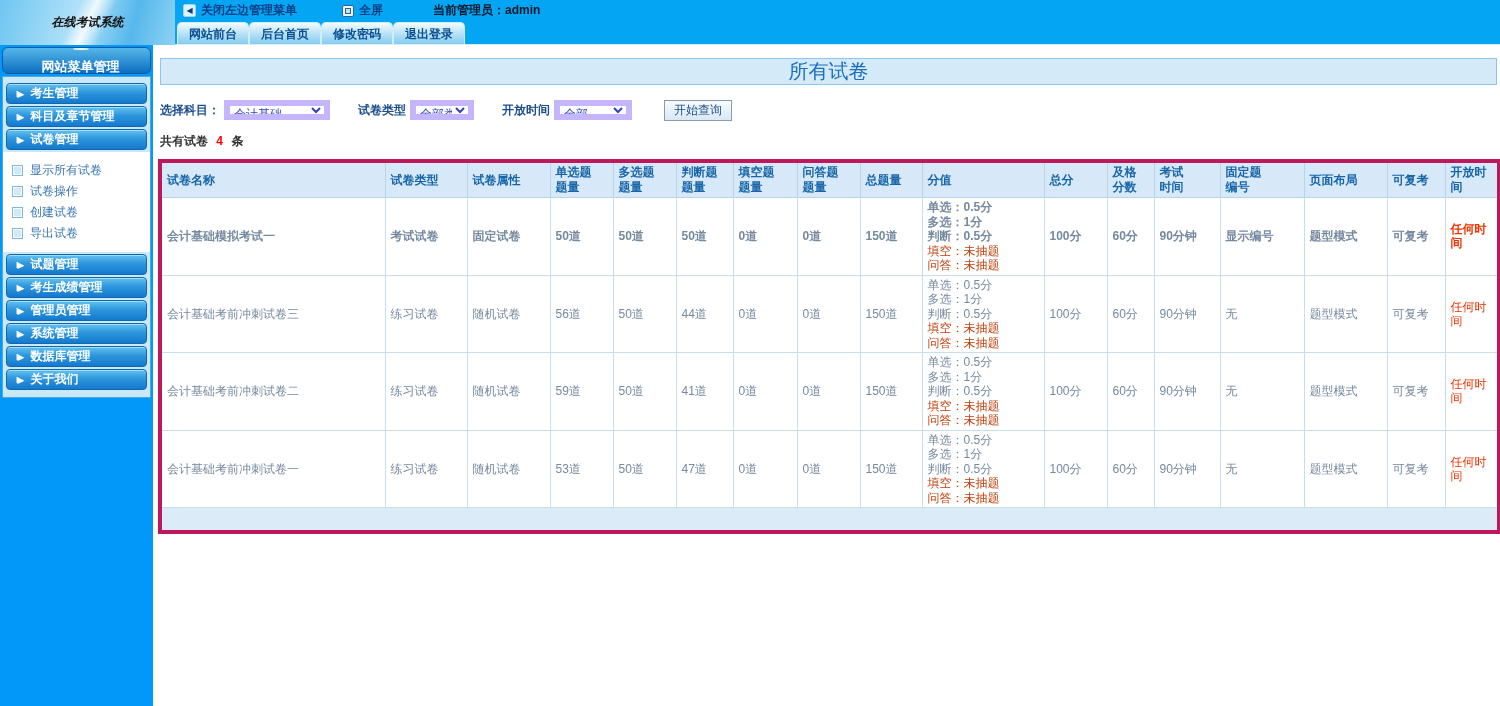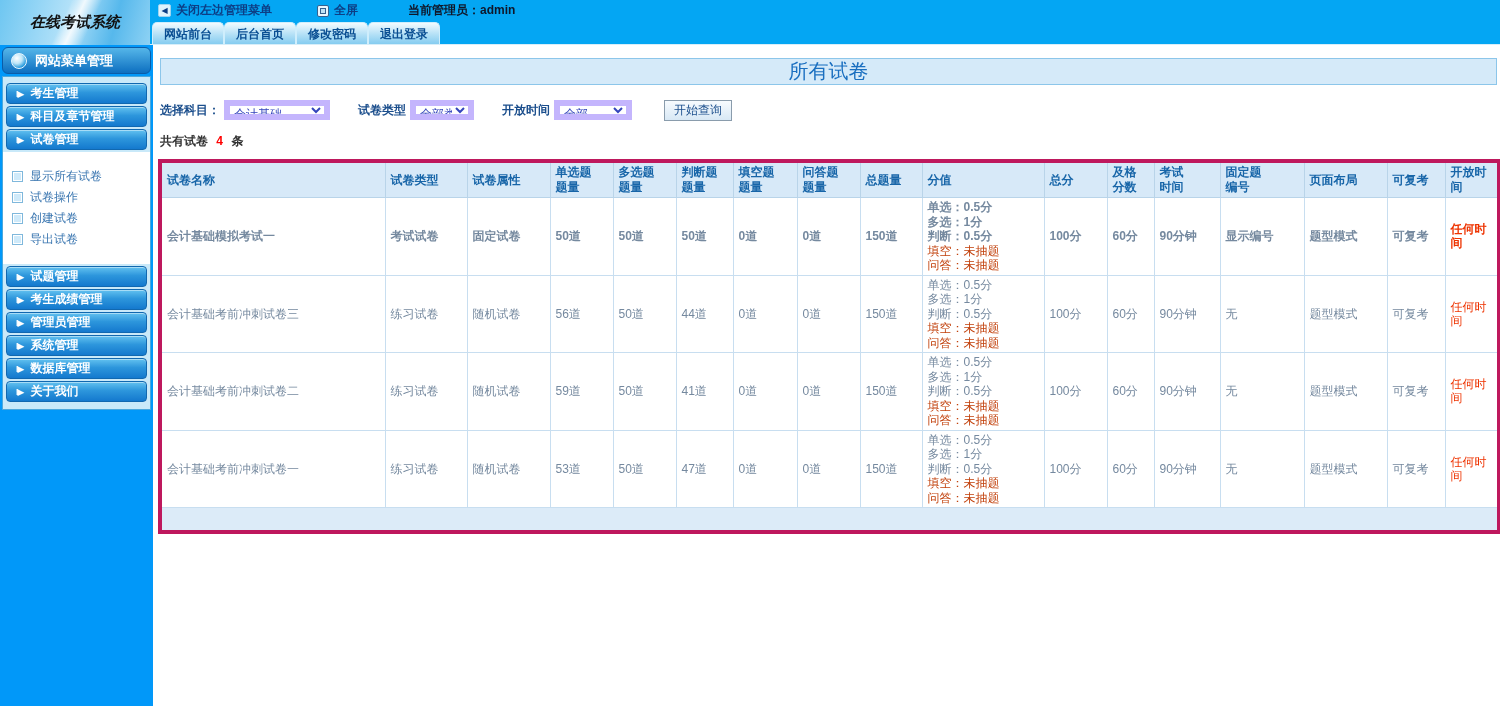--- a/index.html
+++ b/index.html
@@ -2,47 +2,47 @@
 <html><head>
 <meta charset="utf-8">
 <style>
   * { margin:0; padding:0; box-sizing:border-box; }
   html,body { width:1500px; height:706px; }
   body { font-family:"Liberation Sans","DejaVu Sans",sans-serif; font-size:12px; background:#fff; overflow:hidden; }
   .app { position:relative; width:1500px; height:706px; }
 
   
   .topbar { position:absolute; left:0; top:0; width:1500px; height:45px; background:#04a6f3; border-bottom:1px solid #d7eef9; display:flex; }
-  .logo { width:150px; height:45px; line-height:45px; text-align:center; font-family:"DejaVu Serif","Liberation Serif",serif; font-style:italic; font-weight:bold; font-size:15px; color:#111;
+  .logo { width:175px; height:45px; line-height:45px; text-align:center; font-family:"DejaVu Serif","Liberation Serif",serif; font-style:italic; font-weight:bold; font-size:12px; color:#111;
     background:linear-gradient(115deg, rgba(255,255,255,0) 42%, rgba(255,255,255,.85) 50%, rgba(255,255,255,0) 60%), linear-gradient(105deg,#6ec6f1 0%,#b4e2f9 45%,#56b8ec 75%,#8ed2f4 100%); }
   .topbar-right { flex:1; display:flex; flex-direction:column; }
   .toprow { height:22px; display:flex; align-items:center; color:#0d3e85; font-weight:bold; }
   .topitem { display:inline-flex; align-items:center; gap:5px; cursor:pointer; }
   .topitem.close { margin-left:8px; }
   .topitem.full { margin-left:45px; }
   .admin { margin-left:50px; font-weight:bold; color:#0f172a; }
   .icon-collapse { display:inline-block; width:13px; height:13px; line-height:12px; text-align:center; font-size:8px; color:#0d3e85; background:#dff3fd; border:1px solid #9fd4f0; border-radius:2px; }
   .icon-fullscreen { display:inline-block; width:12px; height:12px; background:#e8f6fe; border:1px solid #35618f; position:relative; border-radius:2px; }
   .icon-fullscreen::after { content:""; position:absolute; left:2px; top:2px; right:2px; bottom:2px; border:1px solid #35618f; background:#bfe2f5; }
   .tabs { height:23px; display:flex; align-items:flex-end; margin-left:2px; }
   .tab { height:22px; line-height:22px; padding:0 11px; border-radius:5px 5px 0 0; border:1px solid #cfeefc; border-bottom:none;
     background:linear-gradient(#f2fbff,#b3e0f6 55%,#85ccf0); color:#094e92; font-weight:bold; cursor:pointer; }
 
   
   .sidebar { position:absolute; left:0; top:45px; width:153px; height:661px; background:#0198f9; }
   .side-header { margin:2px 2px 0 2px; height:27px; display:flex; align-items:center; gap:8px; padding-left:8px;
-    background:linear-gradient(#55b6e9,#0d6fc0); border:1px solid #0a5ca8; border-radius:6px; color:#fff; font-weight:bold; font-size:13px; }
+    background:linear-gradient(#55b6e9,#0d6fc0); border:1px solid #0a5ca8; border-radius:6px; color:#fff; font-weight:bold; font-size:13px;flex-direction:column; }
   .sphere { width:16px; height:16px; border-radius:50%; border:1px solid #e8f7ff;
     background:radial-gradient(circle at 35% 30%, #ffffff, #bee6f8 40%, #2e9fe0 72%, #0c70b8); }
   .side-panel { margin:2px 2px 0 2px; background:#c9e9f9; border:1px solid #4aa8dd; padding:4px 0 5px 0; }
   .menu-btn { margin:2px 3px; height:21px; display:flex; align-items:center; gap:7px; padding-left:9px;
     background:linear-gradient(#63c2f0,#2d96dc 45%,#1479ce); border:1px solid #1168b0; border-radius:4px;
     color:#fff; font-weight:bold; cursor:pointer; box-shadow:inset 0 1px 0 rgba(255,255,255,.45); }
   .mi-icon { font-size:9px; letter-spacing:-1px; color:#fff; font-weight:bold; }
-  .submenu { background:#fff; margin:2px 0; padding:14px 0; }
+  .submenu { background:#fff; margin:2px 0; padding:8px 0; }
   .sub-item { height:21px; display:flex; align-items:center; gap:7px; padding-left:9px; color:#3a76b0; cursor:pointer; }
   .sq-icon { width:11px; height:11px; background:#cfeafa; border:1px solid #7fb8dc; box-shadow:inset 0 0 0 1px #fff; }
 
   
   .main { position:absolute; left:153px; top:45px; width:1347px; height:516px; background:#fff; }
   .page-title { margin:13px 3px 0 7px; height:27px; line-height:25px; text-align:center;
     background:#d5eaf9; border:1px solid #8cc6ea; color:#1a6fc0; font-size:20px; }
   .filters { margin:14px 0 0 7px; display:flex; align-items:center; height:22px; }
   .flabel { color:#1b4e8c; font-weight:bold; }
   select.sel { height:20px; font-size:12px; color:#3344bb; border:6px solid #c4b5fd; background:#fff; margin-left:4px; }

